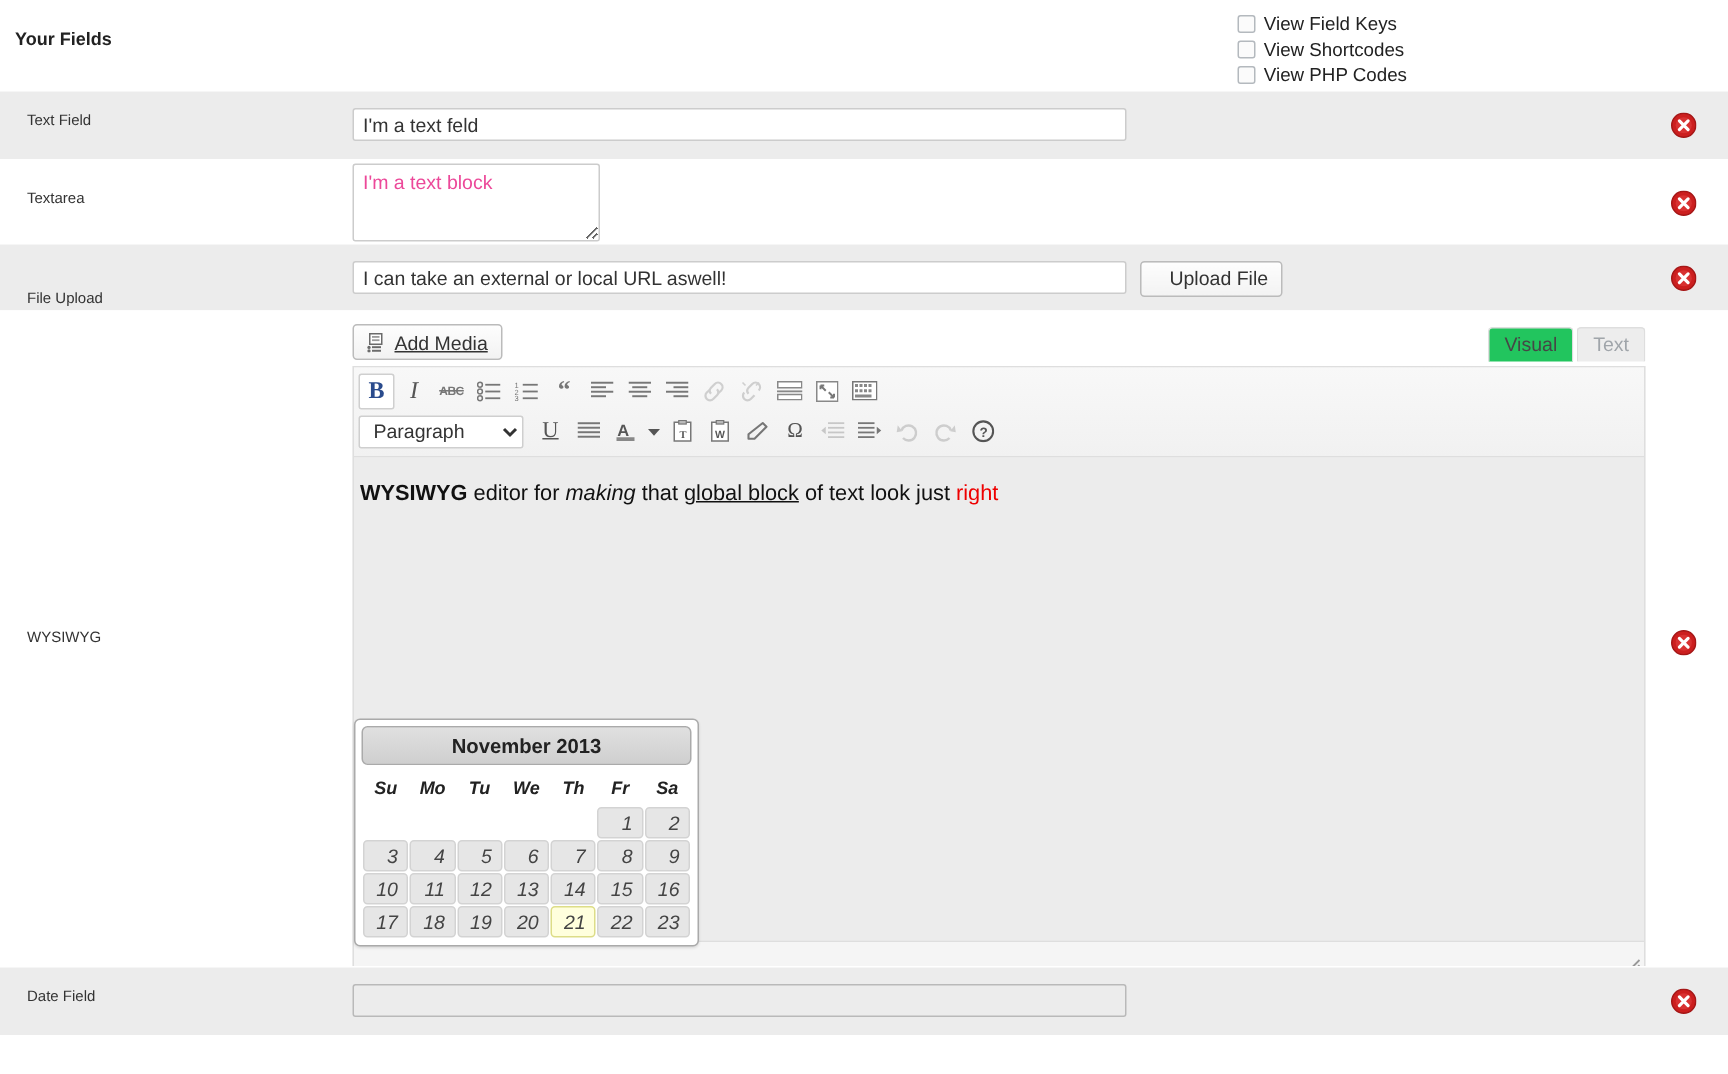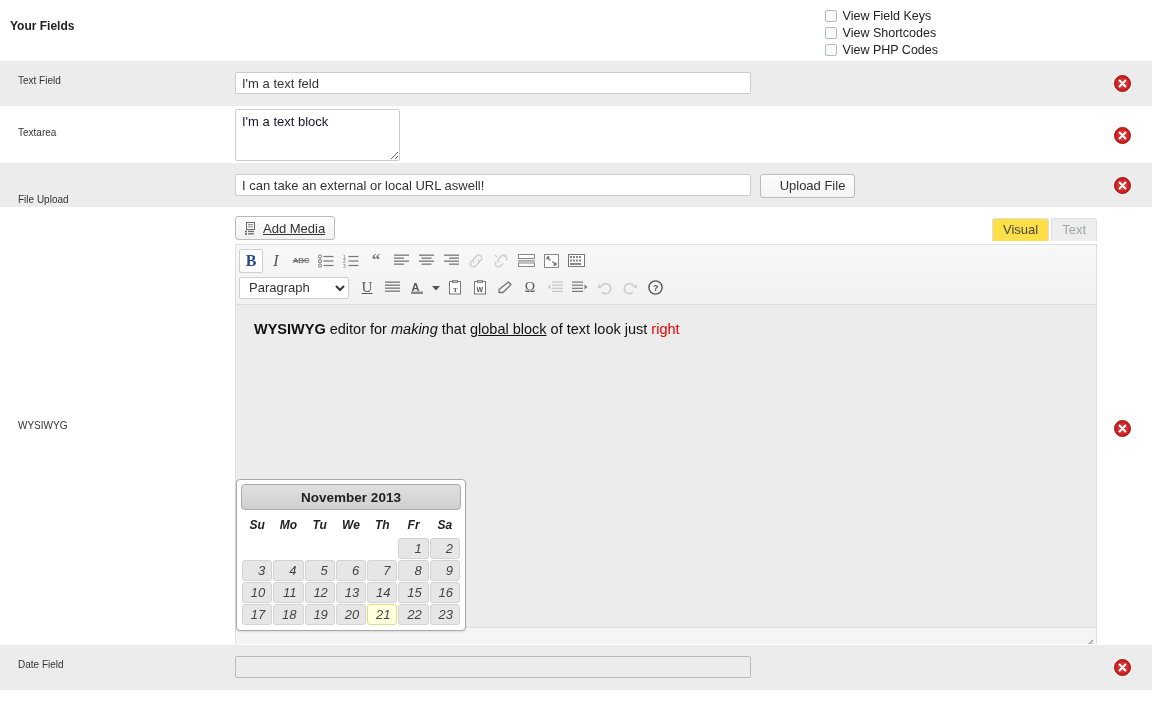--- a/index.html
+++ b/index.html
@@ -92,21 +92,21 @@
   }
   textarea.ta {
     width: 165px;
     height: 52px;
     padding: 4px 6px;
     border: 1px solid #cccccc;
     border-radius: 2px;
     background: #fff;
     font-family: "Liberation Sans", sans-serif;
     font-size: 13px;
-    color: #0f172a;
+    color: #ec4899;
     resize: both;
     outline: none;
     overflow: hidden;
   }
   input.datefield {
     width: 516px;
     height: 22px;
     padding: 2px 6px;
     border: 1px solid #b9b9b9;
     border-radius: 2px;
@@ -163,21 +163,21 @@
     border: 1px solid #dedede;
     border-bottom: none;
     border-radius: 3px 3px 0 0;
     font-size: 13px;
     background: #ededed;
     color: #a0a5aa;
     cursor: pointer;
     margin-left: 2px;
   }
   .tab.active {
-    background: #fde047;
+    background: #22c55e;
     color: #464646;
     border-color: #dedede;
   }
 
   .editor-box {
     position: relative;
     width: 862px;
     border: 1px solid #dedede;
     background: #f5f5f5;
   }
@@ -215,21 +215,21 @@
     font-size: 13px;
     color: #333;
     padding: 0 2px 0 5px;
     margin-right: 5px;
     cursor: pointer;
   }
   .editor-area {
     position: relative;
     height: 322px;
     background: #ececec;
-    padding: 14px 18px;
+    padding: 14px 4px;
     overflow: hidden;
   }
   .editor-text { font-size: 14.5px; color: #111; line-height: 1.4; }
   .editor-text b { font-weight: bold; }
   .editor-text i { font-style: italic; }
   .editor-text u { text-decoration: underline; }
   .editor-text .red { color: #ee0000; }
   .ed-foot {
     height: 23px;
     background: #f5f5f5;

